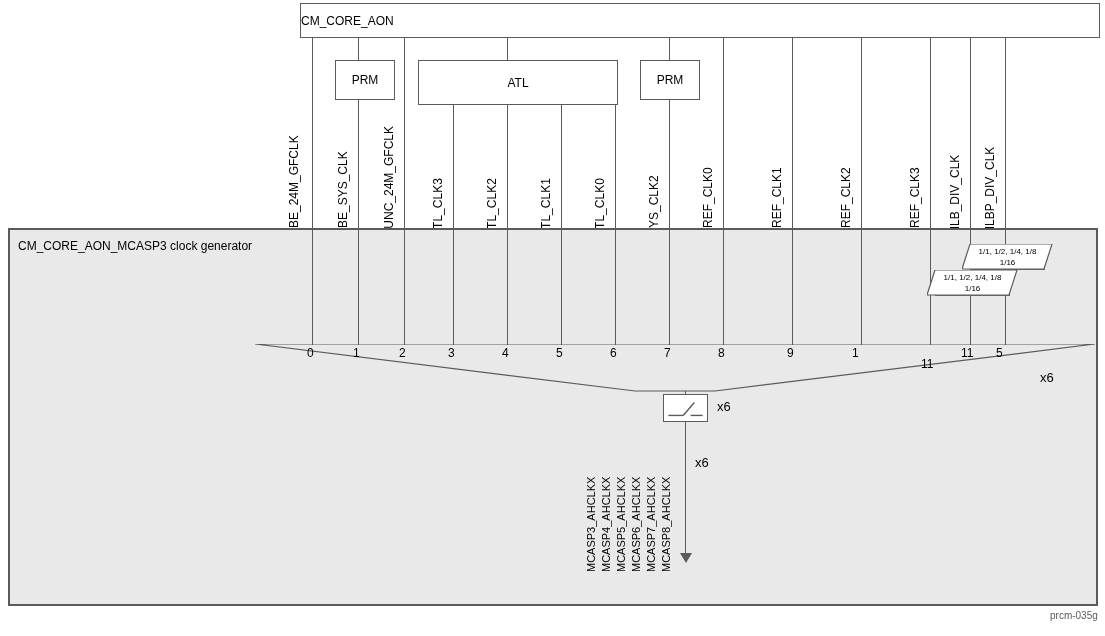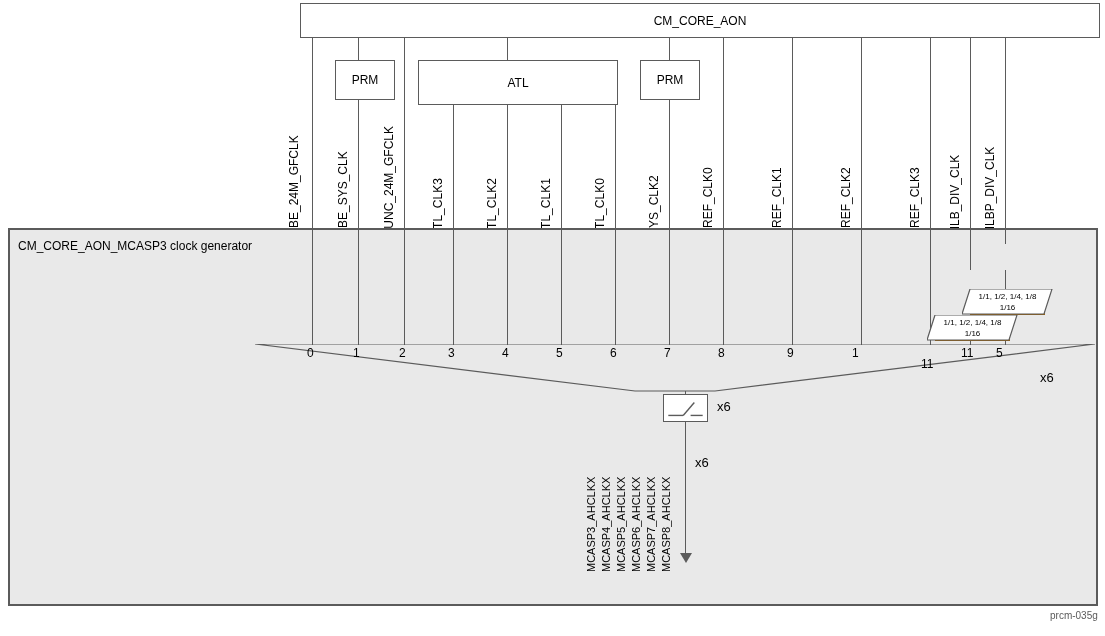--- a/index.html
+++ b/index.html
@@ -12,21 +12,21 @@
       background: #fff;
       position: relative;
     }
     .abs { position: absolute; }
     
     
     .cm-core-aon-box {
       left: 300px; top: 3px;
       width: 800px; height: 35px;
       border: 1.5px solid #5b5b5b;
-      display: flex; align-items: center; justify-content: center;
+      display: flex; align-items: center; justify-content: flex-start;
     }
     
     
     .prm-box-1 { left: 335px; top: 60px; width: 60px; height: 40px; border: 1.5px solid #5b5b5b; display:flex;align-items:center;justify-content:center; }
     .atl-box { left: 418px; top: 60px; width: 200px; height: 45px; border: 1.5px solid #5b5b5b; display:flex;align-items:center;justify-content:center; }
     .prm-box-2 { left: 640px; top: 60px; width: 60px; height: 40px; border: 1.5px solid #5b5b5b; display:flex;align-items:center;justify-content:center; }
     
     
     .vline { width: 1px; background: #5b5b5b; }
     
@@ -66,21 +66,20 @@
       border: 1.5px solid #5b5b5b;
       background: #fff;
     }
     .switch-box svg { width:100%; height:100%; }
     
     
     .divider {
       position:absolute;
       width: 75px; height: 26px;
       background: #a16207;
-      margin-top: 45px;
     }
     .divider svg { position:absolute; left:-8px; top:0; }
     .divider .txt { position:relative; z-index:2; font-size:8px; text-align:center; line-height:11px; padding-top:2px;}
     
     
     .out-arrow { left:685px; top:421px; width:1px; height:135px; background:#5b5b5b; }
     .arrow-head {
       left: 680px; top: 553px;
       width:0; height:0;
       border-left:6px solid transparent;

